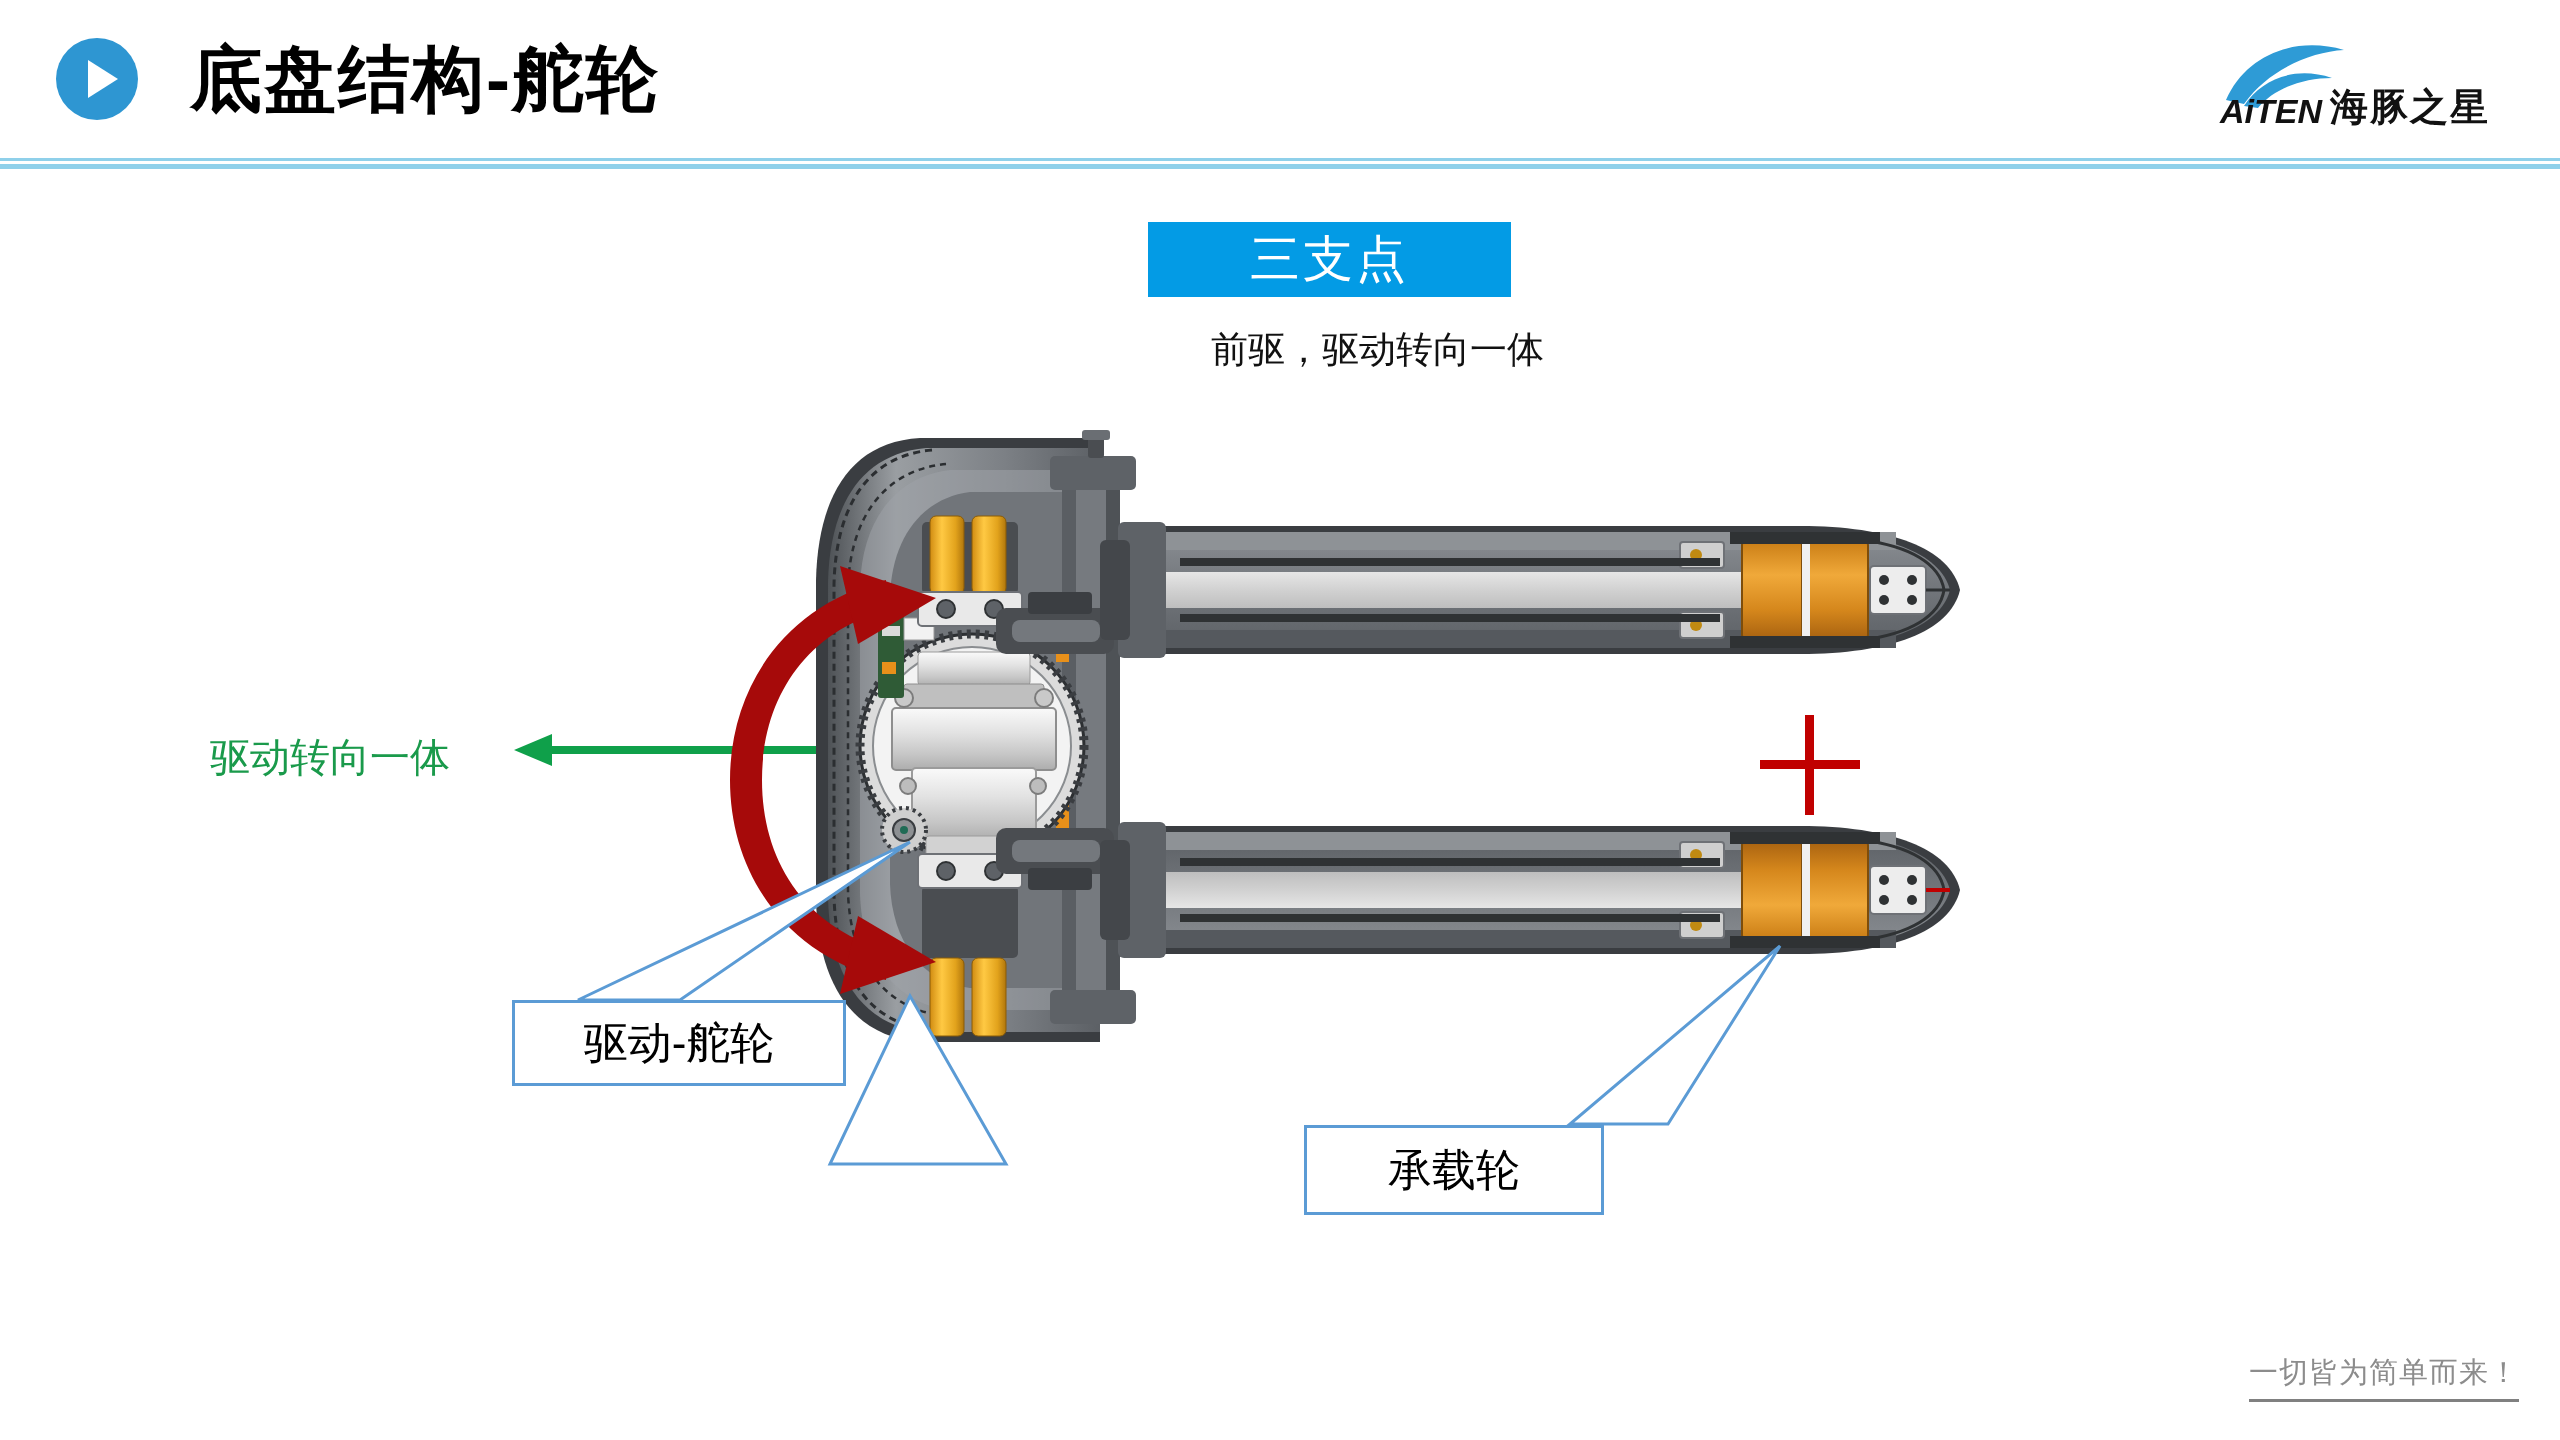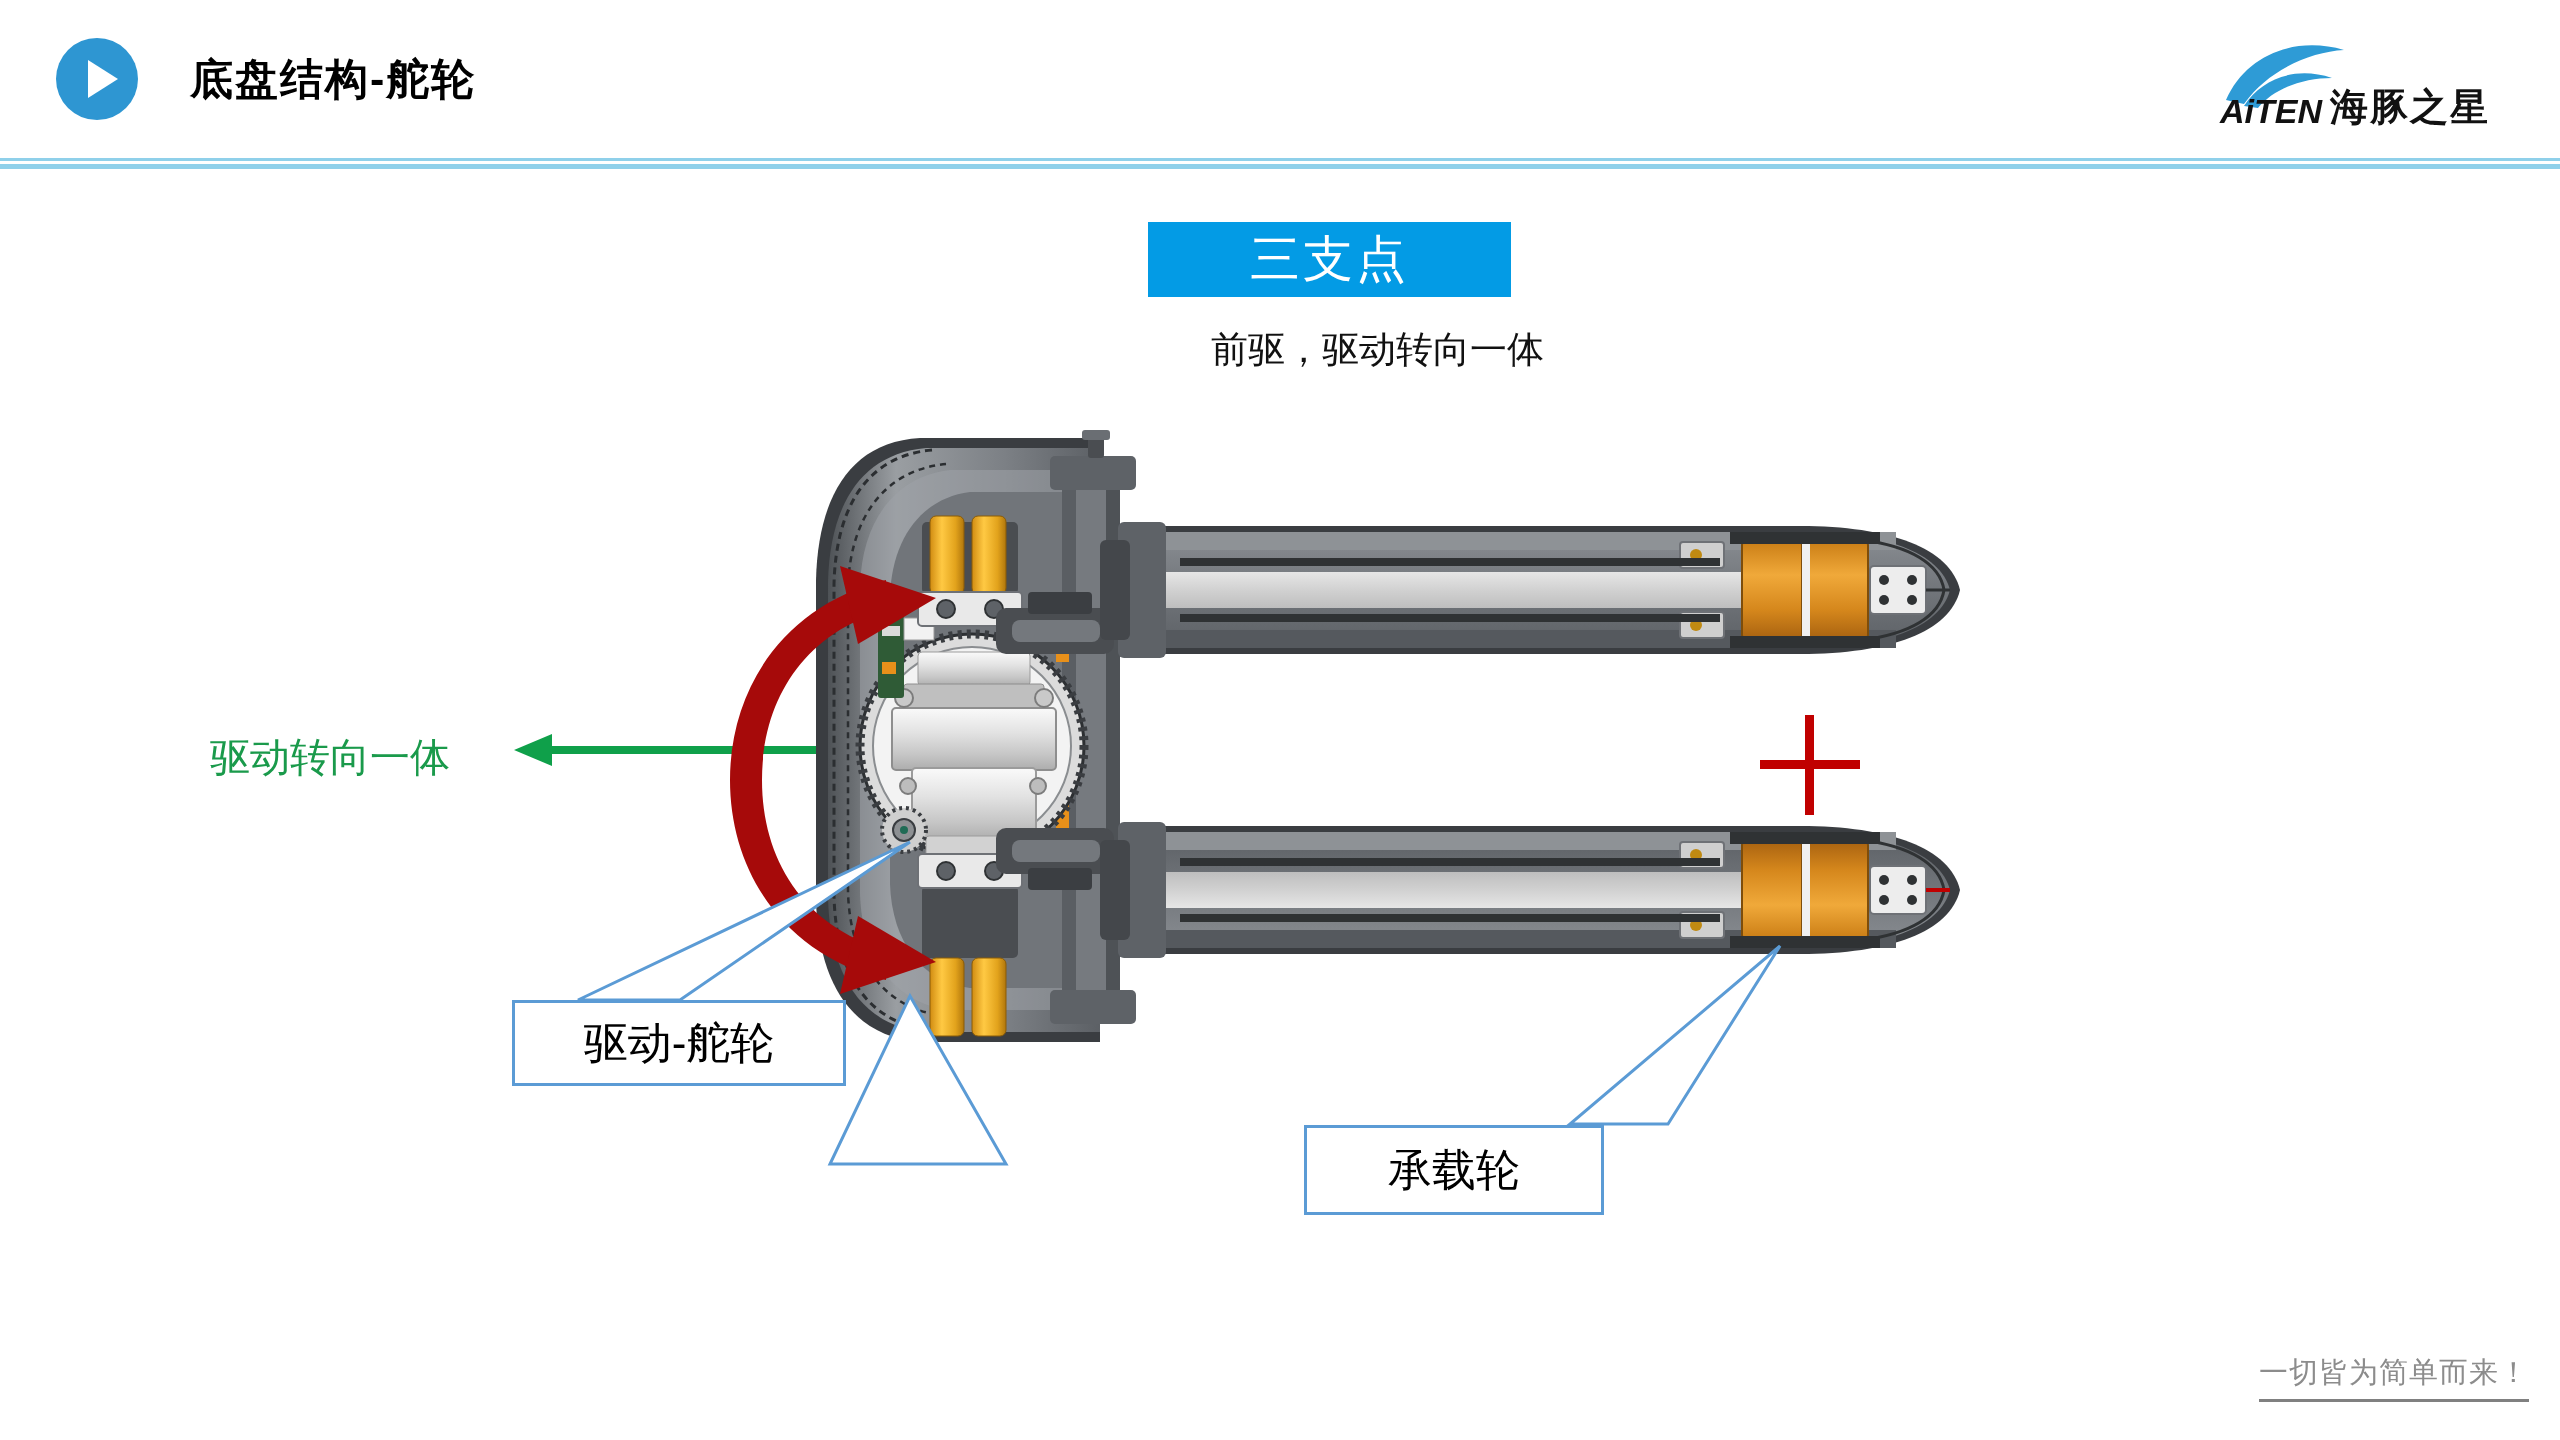--- a/index.html
+++ b/index.html
@@ -16,21 +16,21 @@
     position:absolute;left:56px;top:38px;width:82px;height:82px;border-radius:50%;
     background:#2E96D2;
   }
   .play-badge .tri{
     position:absolute;left:32px;top:22px;width:0;height:0;
     border-top:19px solid transparent;border-bottom:19px solid transparent;
     border-left:30px solid #ffffff;
   }
   .page-title{
     position:absolute;left:190px;top:36px;
-    font-size:43px;font-weight:bold;color:#000;letter-spacing:2px;
+    font-size:72px;font-weight:bold;color:#000;letter-spacing:2px;
     white-space:nowrap;line-height:86px;
   }
   .hr-wrap{position:absolute;left:0;top:158px;width:2560px;height:12px;}
   .hr-wrap .l1{position:absolute;left:0;top:0;width:2560px;height:3px;background:#8FD0EA;}
   .hr-wrap .l2{position:absolute;left:0;top:6px;width:2560px;height:5px;background:#8FD0EA;}
 
   
   .logo{position:absolute;right:42px;top:28px;width:300px;height:100px;}
   .logo svg{display:block;}
 
@@ -69,21 +69,21 @@
 
   
   .leader{position:absolute;pointer-events:none;}
 
   
   .machine{position:absolute;left:800px;top:430px;width:1210px;height:620px;}
   .machine svg{display:block;}
 
   
   .footer{
-    position:absolute;right:31px;bottom:38px;text-align:center;
+    position:absolute;right:41px;bottom:38px;text-align:center;
   }
   .footer .txt{font-size:29px;color:#8C8C8C;letter-spacing:1px;white-space:nowrap;}
   .footer .rule{margin-top:6px;height:3px;background:#808080;width:100%;}
 </style>
 </head>
 <body>
 
 <div class="slide">
 
   <div class="header">

